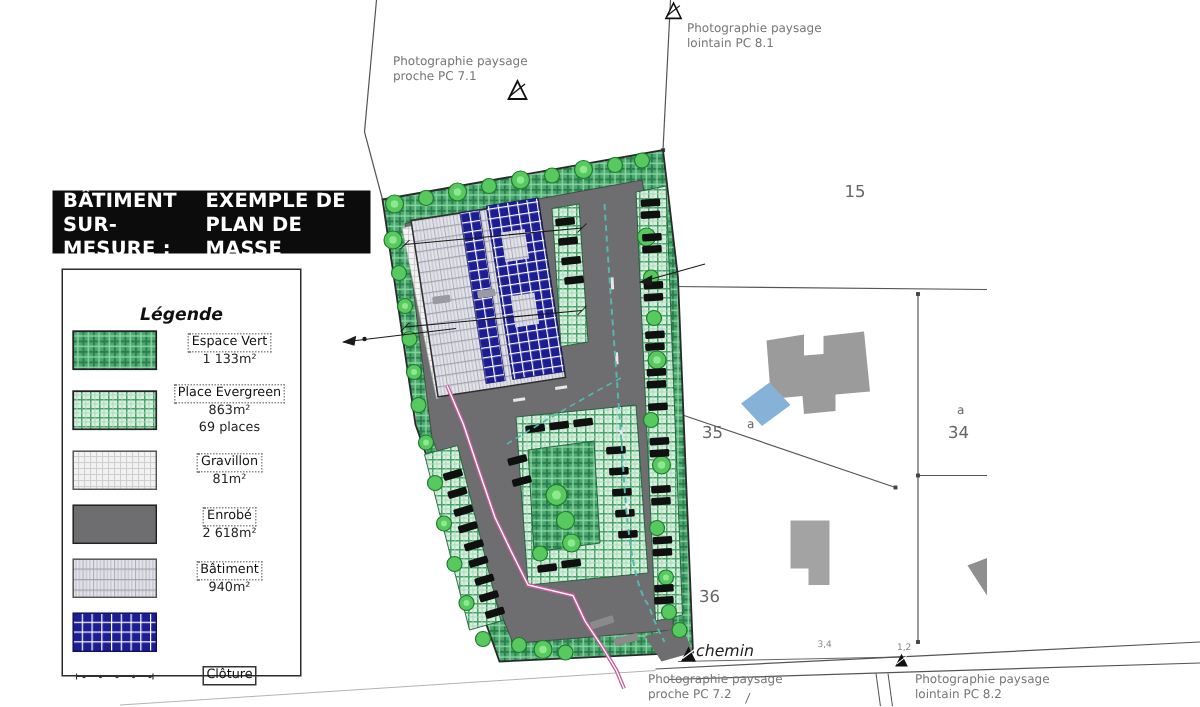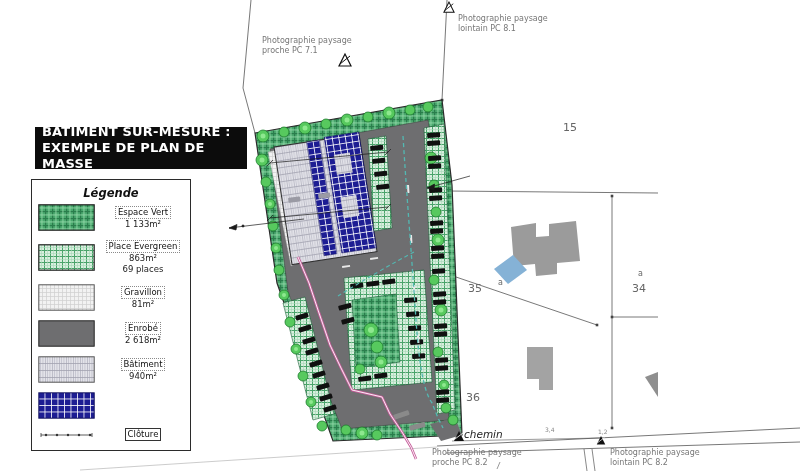--- a/index.html
+++ b/index.html
@@ -7,24 +7,24 @@
          font-family:"DejaVu Sans", sans-serif;}
   #mapsvg{position:absolute;left:0;top:0;}
   .lbl{position:absolute;color:#777;font-size:8px;line-height:9.5px;white-space:nowrap;pointer-events:none;}
   .parcel{position:absolute;color:#666;font-size:11px;pointer-events:none;margin-top:41px;}
   .parcel.small{font-size:8px;}
   .chemin{position:absolute;color:#222;font-size:10.5px;font-style:italic;pointer-events:none;}
   .dim{position:absolute;color:#888;font-size:6px;pointer-events:none;}
   
   #titlebox{position:absolute;left:35px;top:127px;width:212px;height:42px;background:#0c0c0c;
             color:#fff;font-weight:bold;font-size:13px;line-height:16px;letter-spacing:.2px;
-            display:flex;flex-direction:column;justify-content:center;padding-left:7px;box-sizing:border-box;}
+            display:flex;flex-direction:row;justify-content:center;padding-left:7px;box-sizing:border-box;}
   
-  #legend{position:absolute;left:31px;top:179px;width:160px;height:272px;background:#fff;
-          border:1.6px solid #2b2b2b;box-sizing:border-box;padding:4px 0 0 0;}
+  #legend{position:absolute;left:41px;top:179px;width:160px;height:272px;background:#fff;
+          border:1.6px solid #2b2b2b;box-sizing:border-box;padding:20px 0 0 0;}
   #legend h3{margin:2px 0 4px 0;text-align:center;font-size:11.5px;font-style:italic;font-weight:bold;color:#111;}
   .lrow{display:flex;align-items:center;margin:0 0 9px 6px;}
   .lrow .sw{flex:0 0 58px;line-height:0;}
   .lrow .txt{flex:1;text-align:center;font-size:8.5px;color:#111;line-height:11px;}
   .boxed{display:inline-block;border:1px dotted #8a8a8a;padding:0 2px;font-size:8.5px;color:#111;max-width:78px;}
   .boxed.solid{border:1px solid #333;}
   .val{font-size:8.5px;color:#222;}
 </style>
 </head>
 <body>
@@ -400,21 +400,21 @@
 <div class="lbl" style="left:262px;top:36px;">
   <div>Photographie paysage</div>
   <div>proche PC 7.1</div>
 </div>
 <div class="lbl" style="left:458px;top:14px;">
   <div>Photographie paysage</div>
   <div>lointain PC 8.1</div>
 </div>
 <div class="lbl" style="left:432px;top:448px;">
   <div>Photographie paysage</div>
-  <div>proche PC 8.2</div>
+  <div>proche PC 7.2</div>
 </div>
 <div class="lbl" style="left:610px;top:448px;">
   <div>Photographie paysage</div>
   <div>lointain PC 8.2</div>
 </div>
 
 <div class="parcel" style="left:563px;top:80px;">15</div>
 <div class="parcel" style="left:468px;top:241px;">35</div>
 <div class="parcel small" style="left:498px;top:237px;">a</div>
 <div class="parcel small" style="left:638px;top:228px;">a</div>

